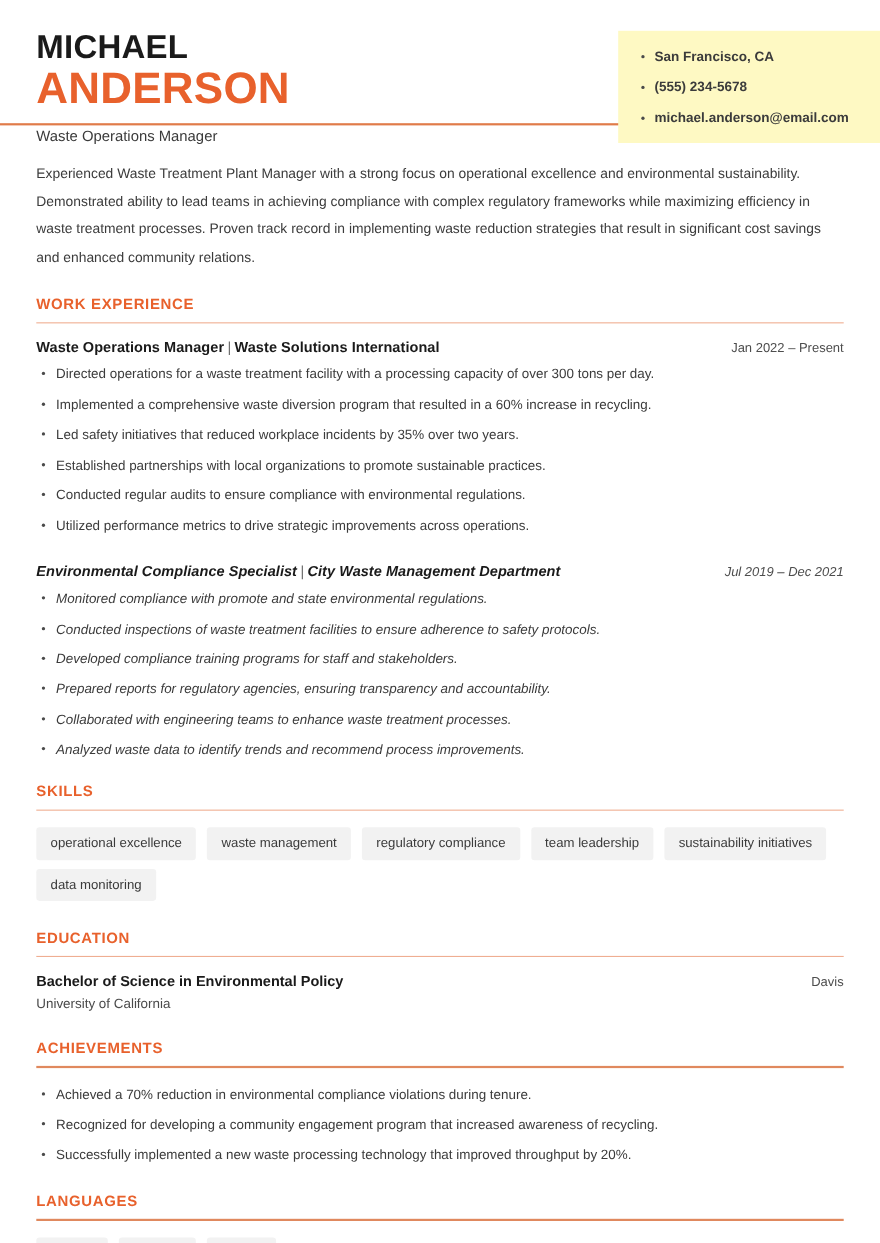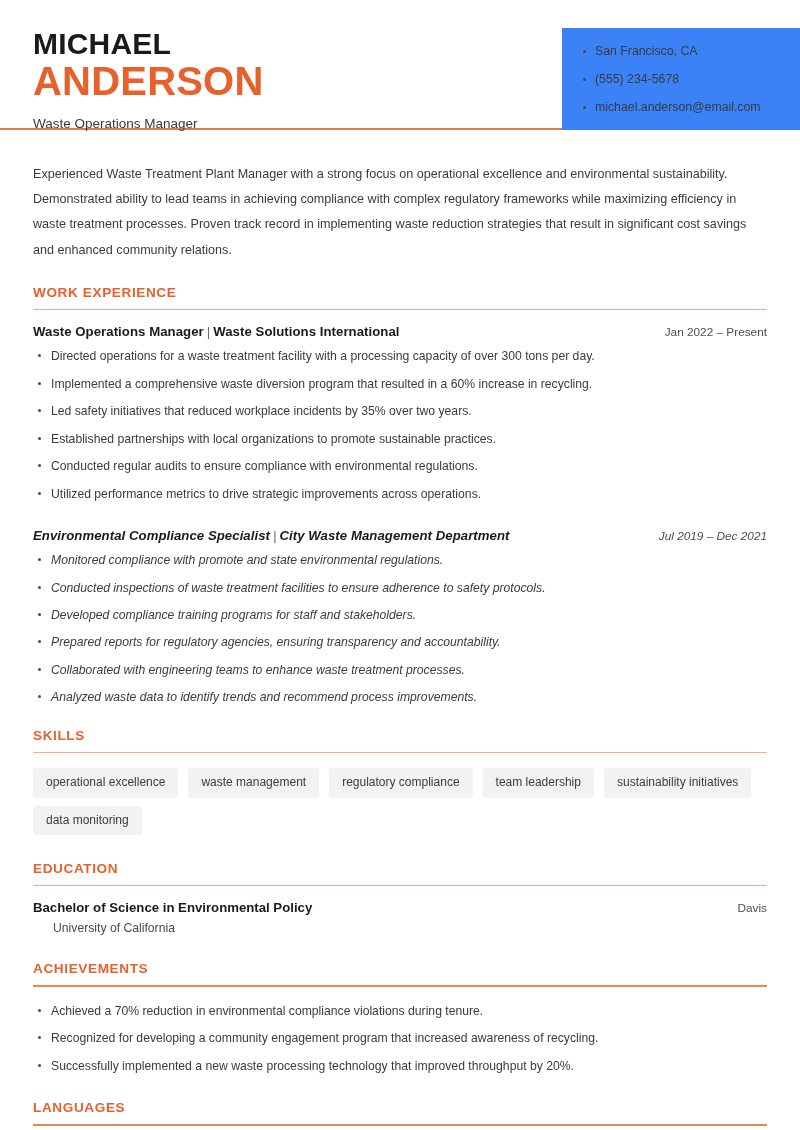--- a/index.html
+++ b/index.html
@@ -24,21 +24,21 @@
     overflow: hidden;
   }
 
   
   .header {
     position: relative;
     display: flex;
     align-items: flex-start;
     justify-content: space-between;
     padding: 22px 0 0 0;
-    height: 128px;
+    height: 112px;
     box-sizing: border-box;
   }
   .header-left {
     padding-left: 33px;
     padding-top: 6px;
   }
   .name-first {
     font-size: 30px;
     font-weight: bold;
     letter-spacing: 0.2px;
@@ -55,25 +55,26 @@
     margin: 0;
   }
   .job-title {
     font-size: 13.5px;
     color: #3a3a3a;
     margin-top: 12px;
     font-weight: normal;
   }
 
   .contact-box {
-    background: #3b82f6;
+    background: #fef9c3;
     width: 238px;
     box-sizing: border-box;
     padding: 16px 0 16px 20px;
     margin-top: 6px;
+    font-weight: bold;
   }
   .contact-list {
     list-style: none;
     margin: 0;
     padding: 0;
   }
   .contact-list li {
     position: relative;
     font-size: 12.3px;
     color: #3b3b3b;
@@ -214,21 +215,20 @@
   .edu-side {
     font-size: 11.8px;
     color: #4d4d4d;
     white-space: nowrap;
     padding-left: 12px;
   }
   .edu-school {
     font-size: 12.2px;
     color: #4a4a4a;
     margin-top: 6px;
-    margin-left: 20px;
   }
 
   .achievements-list { padding-top: 2px; }
 </style>
 </head>
 <body>
 
 <div class="page">
 
   <div class="header">

